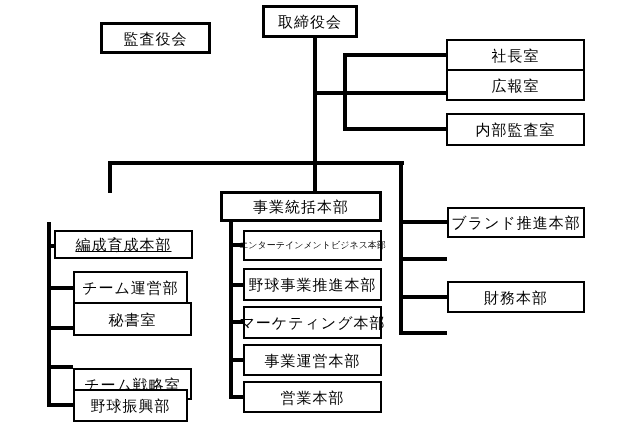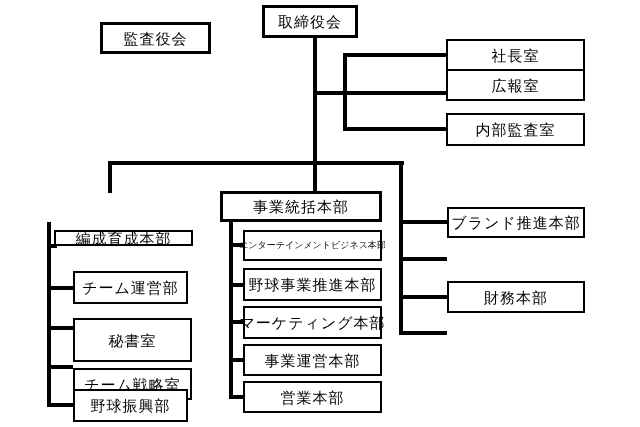--- a/index.html
+++ b/index.html
@@ -51,23 +51,23 @@
   <div class="line" style="left:229px; top:358px; width:16px;  height:4px;"></div>
   <div class="line" style="left:229px; top:395px; width:16px;  height:4px;"></div>
 
   <div class="node thick" style="left:100px; top:22px; width:111px; height:32px;">監査役会</div>
   <div class="node thick" style="left:262px; top:5px; width:96px; height:33px;">取締役会</div>
 
   <div class="node" style="left:446px; top:39px; width:139px; height:32px;">社長室</div>
   <div class="node" style="left:446px; top:69px; width:139px; height:32px;">広報室</div>
   <div class="node" style="left:446px; top:113px; width:139px; height:33px;">内部監査室</div>
 
-  <div class="node" style="left:54px; top:230px; width:139px; height:16px;">編成育成本部</div>
+  <div class="node" style="left:54px; top:230px; width:139px; height:29px;text-decoration:underline;">編成育成本部</div>
   <div class="node" style="left:73px; top:271px; width:115px; height:33px;">チーム運営部</div>
-  <div class="node" style="left:73px; top:318px; width:119px; height:44px;">秘書室</div>
+  <div class="node" style="left:73px; top:302px; width:119px; height:34px;">秘書室</div>
   <div class="node" style="left:73px; top:368px; width:119px; height:32px;">チーム戦略室</div>
   <div class="node" style="left:73px; top:389px; width:115px; height:33px;">野球振興部</div>
 
   <div class="node thick" style="left:220px; top:191px; width:162px; height:31px;">事業統括本部</div>
   <div class="node small-text" style="left:243px; top:230px; width:139px; height:31px;">エンターテインメントビジネス本部</div>
   <div class="node" style="left:243px; top:268px; width:139px; height:33px;">野球事業推進本部</div>
   <div class="node" style="left:243px; top:306px; width:139px; height:33px;">マーケティング本部</div>
   <div class="node" style="left:243px; top:344px; width:139px; height:32px;text-align:right;">事業運営本部</div>
   <div class="node" style="left:243px; top:381px; width:139px; height:32px;">営業本部</div>
 

